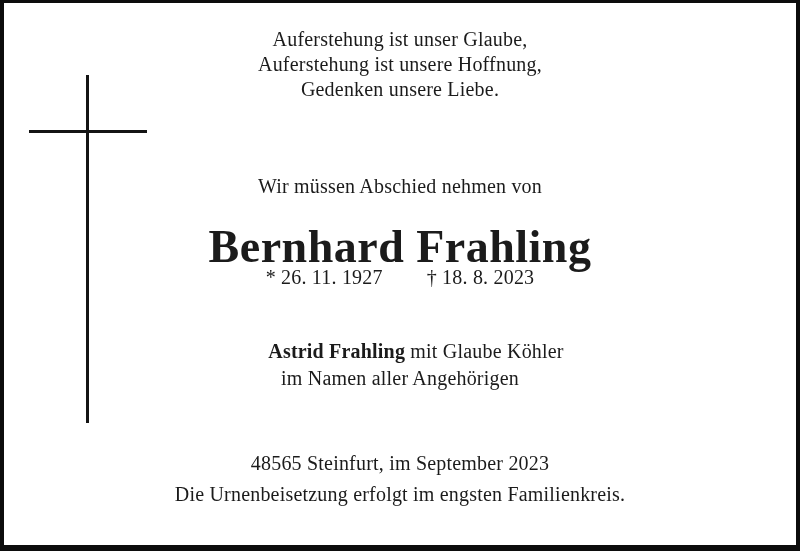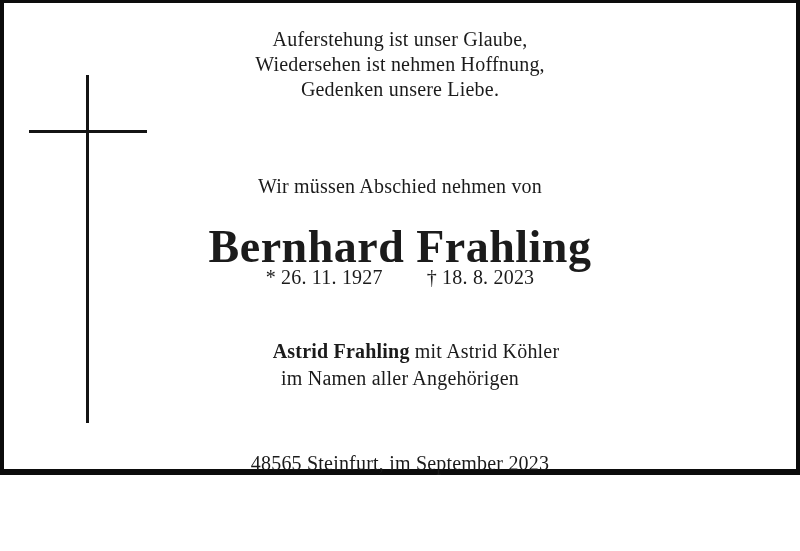--- a/index.html
+++ b/index.html
@@ -3,21 +3,21 @@
 <meta charset="utf-8">
 <style>
   html, body {
     margin: 0;
     padding: 0;
     background: #ffffff;
   }
   .page {
     position: relative;
     width: 800px;
-    height: 475px;
+    height: 551px;
     background: #ffffff;
     color: #1b1b1b;
     font-family: "Liberation Serif", "DejaVu Serif", serif;
     overflow: hidden;
   }
   .frame {
     position: absolute;
     inset: 0;
     border-style: solid;
     border-color: #0c0c0c;
@@ -80,38 +80,39 @@
 
   <div class="frame"></div>
 
   <div>
     <div class="cross-v"></div>
     <div class="cross-h"></div>
   </div>
 
   <div class="txt epigraph">
     <div>Auferstehung ist unser Glaube,</div>
-    <div>Wiedersehen ist nehmen Hoffnung,</div>
+    <div>Auferstehung ist unsere Hoffnung,</div>
     <div>Gedenken unsere Liebe.</div>
   </div>
 
   <div class="txt intro">Wir müssen Abschied nehmen von</div>
 
   <h1 class="txt name">Bernhard Frahling</h1>
 
   <div class="txt dates">
     <span>* 26. 11. 1927</span>
     <span>† 18. 8. 2023</span>
   </div>
 
   <div class="txt mourners">
     <div>
       <span class="bold">Astrid Frahling</span>
-      <span>mit Astrid Köhler</span>
+      <span>mit Glaube Köhler</span>
     </div>
     <div>im Namen aller Angehörigen</div>
   </div>
 
   <div class="txt footer">
     <div>48565 Steinfurt, im September 2023</div>
+    <div>Die Urnenbeisetzung erfolgt im engsten Familienkreis.</div>
   </div>
 
 </div>
 
 </body></html>

